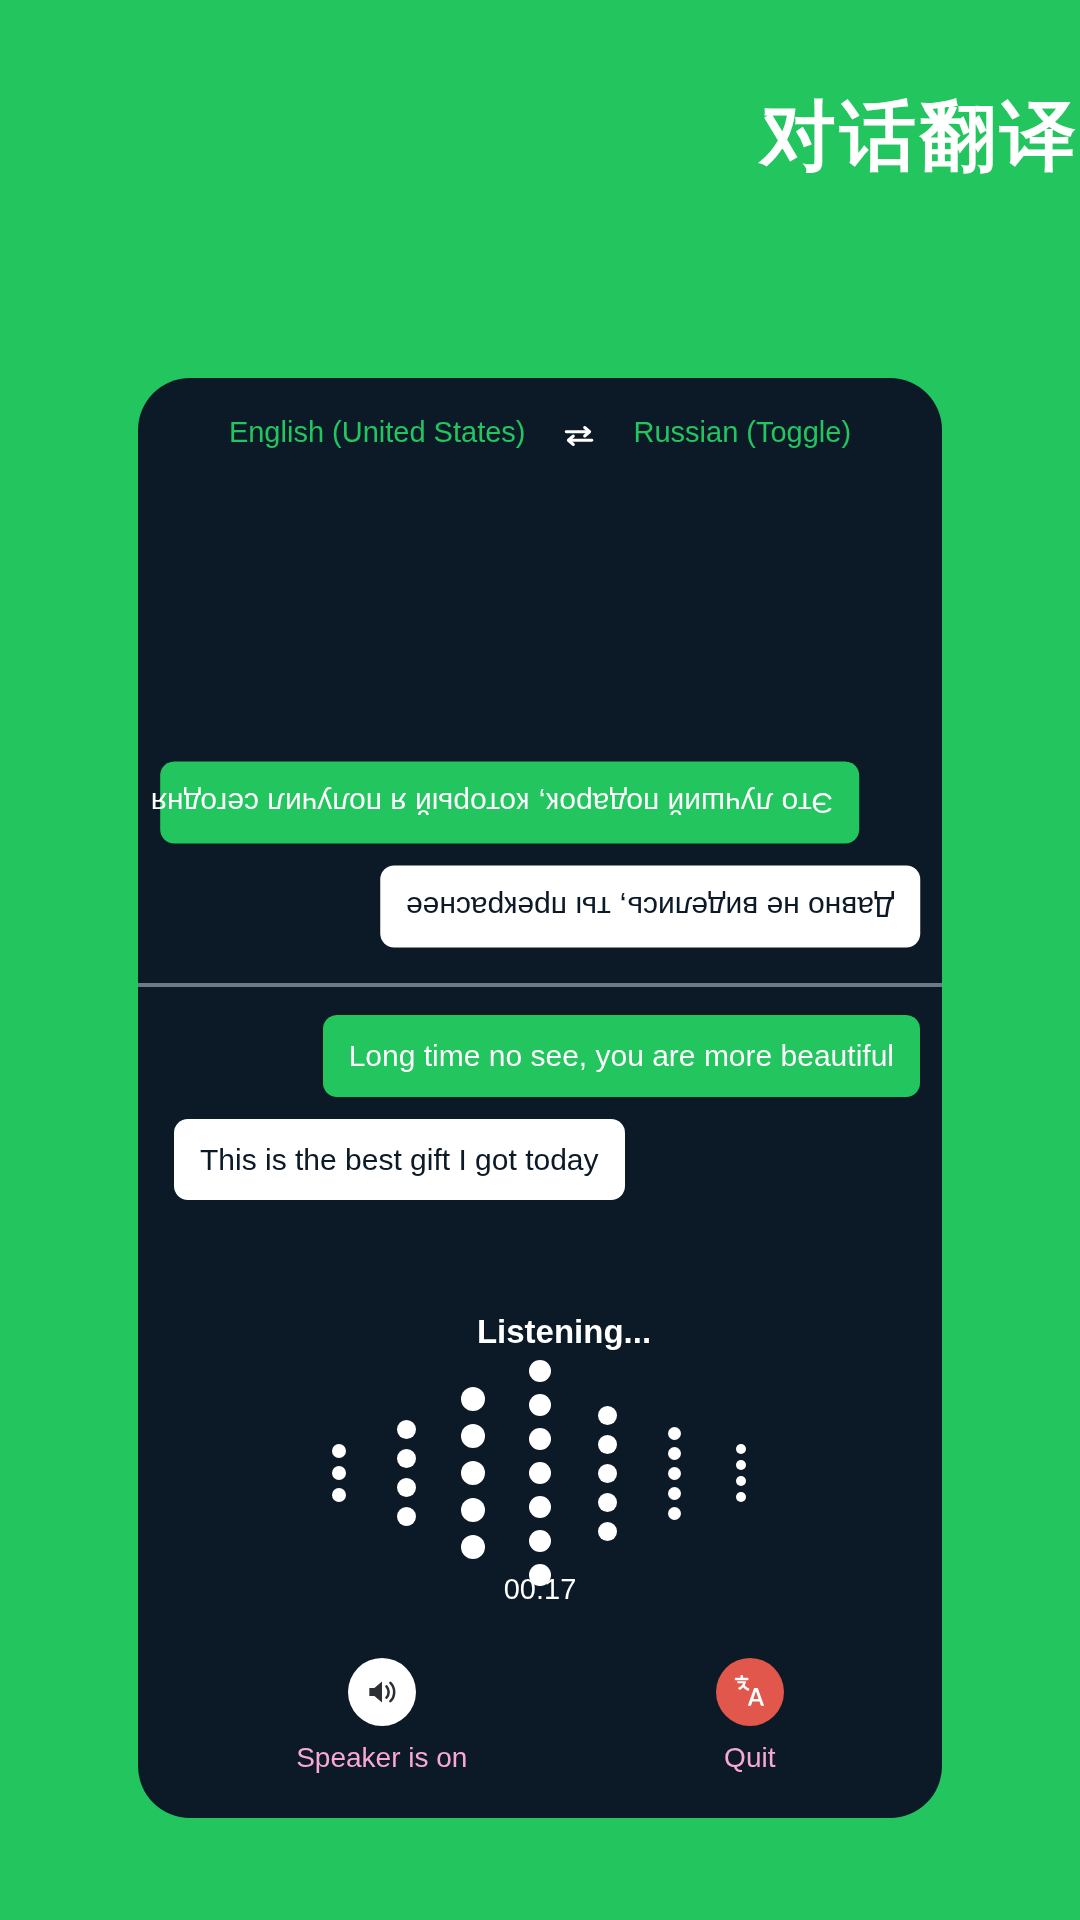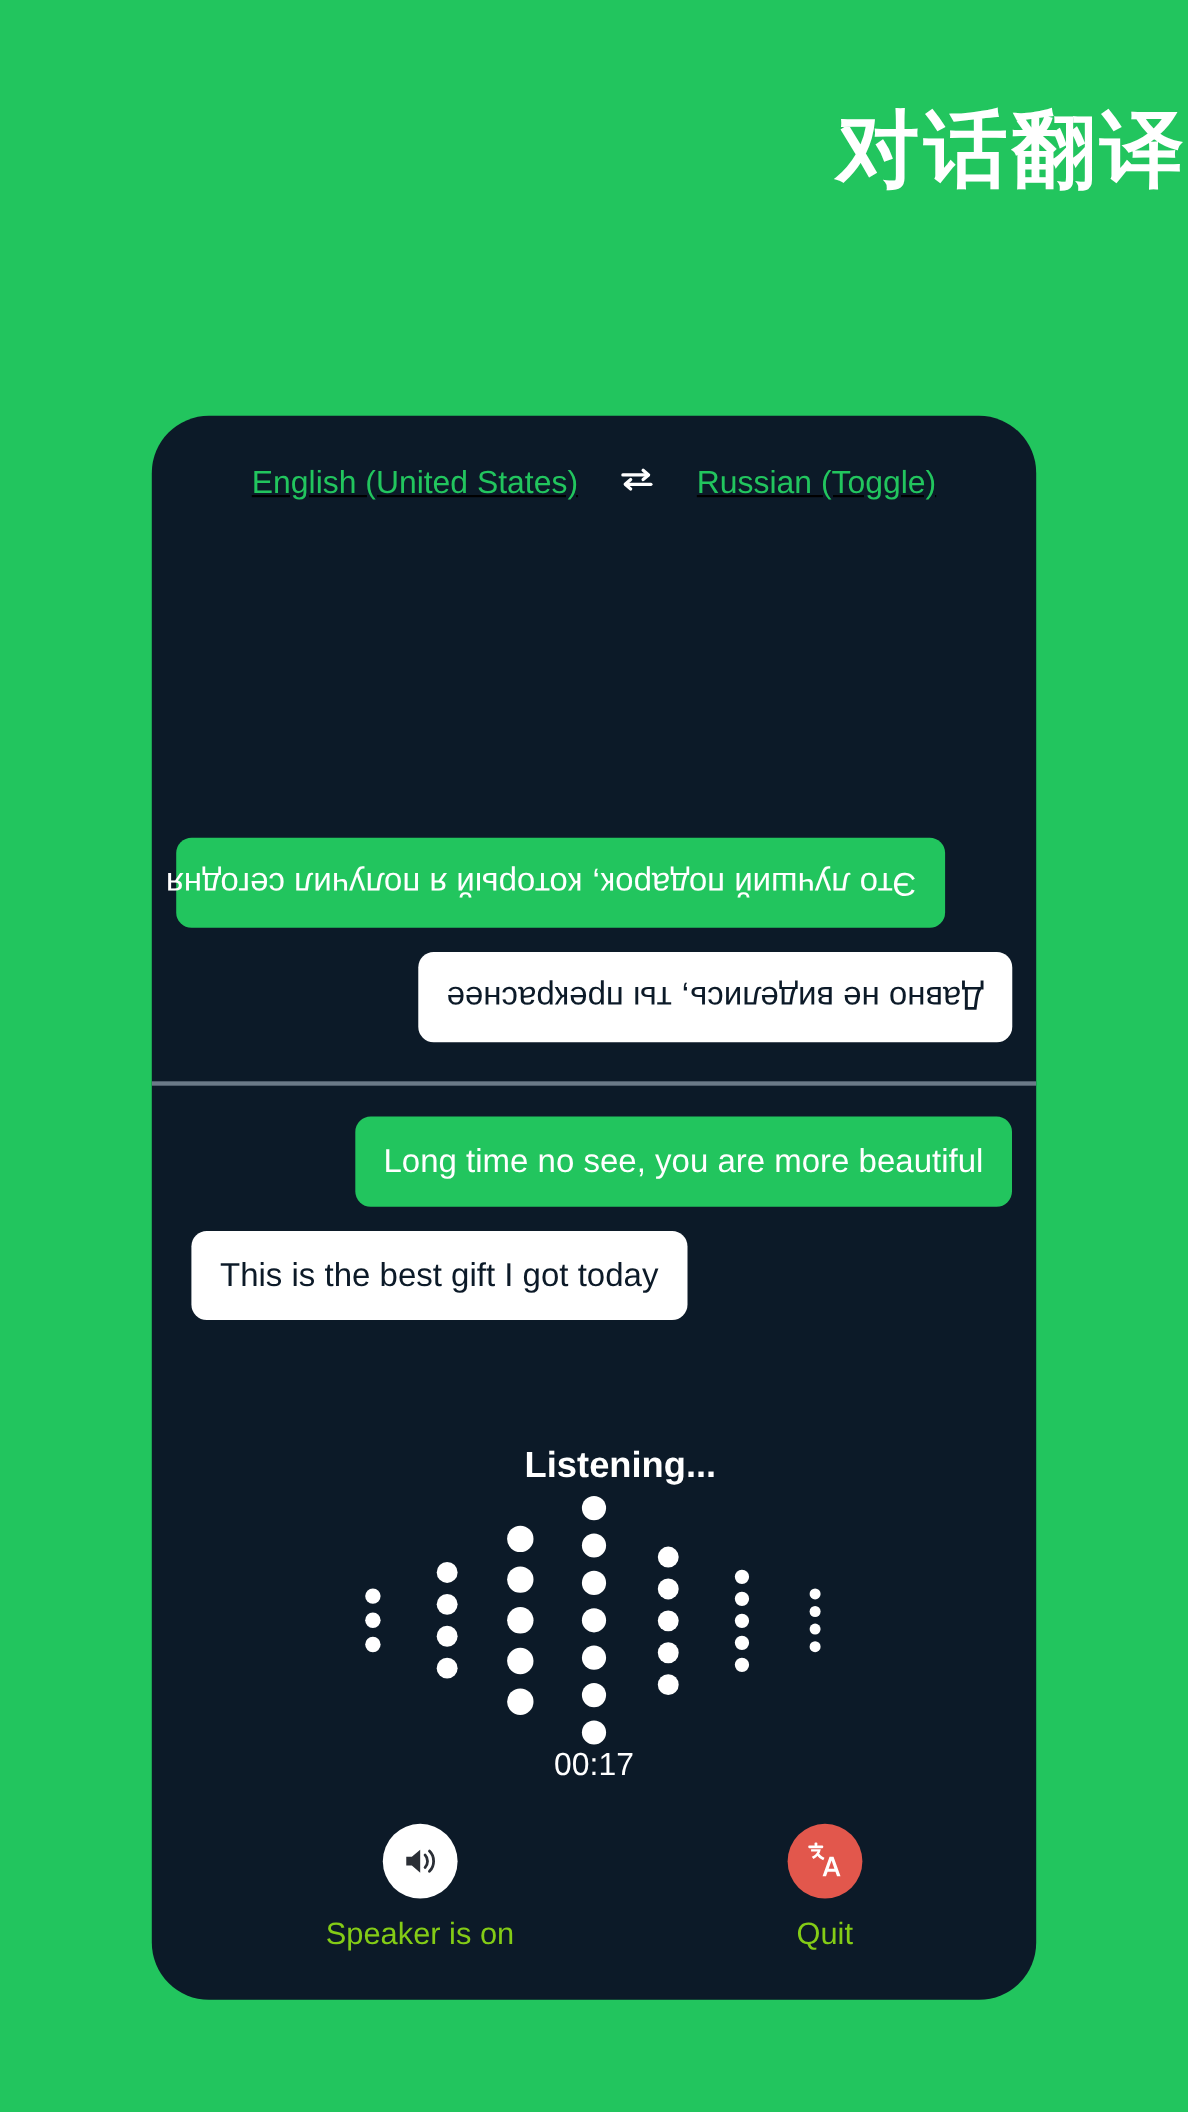--- a/index.html
+++ b/index.html
@@ -36,24 +36,23 @@
     background:#0c1a28;
     border-radius:52px;
     overflow:hidden;
   }
 
   
   .lang-bar {
     position:absolute;
     top:38px; left:0; width:804px;
     display:flex;
-    align-items:flex-end;
+    align-items:flex-start;
     justify-content:center;
     gap:34px;
-    text-decoration:underline;
   }
   .lang-label {
     color:#22c55e;
     font-size:29px;
     font-weight:400;
     white-space:nowrap;
   }
   .swap-icon {
     display:inline-flex;
     align-items:center;
@@ -135,21 +134,20 @@
     display:block;
   }
 
   .timer {
     position:absolute;
     top:1195px; left:0; width:804px;
     text-align:center;
     color:#ffffff;
     font-size:29px;
     font-weight:400;
-    margin-top:16px;
   }
 
   
   .controls {
     position:absolute;
     bottom:44px; left:0; width:804px;
     display:flex;
     justify-content:space-around;
     align-items:flex-start;
     padding:0 34px;
@@ -164,21 +162,21 @@
     width:68px; height:68px;
     border-radius:50%;
     display:flex;
     align-items:center;
     justify-content:center;
   }
   .ctrl-circle.white { background:#ffffff; }
   .ctrl-circle.red   { background:#e2574c; }
   .ctrl-circle svg { display:block; }
   .ctrl-label {
-    color:#84cc16;
+    color:#f9a8d4;
     font-size:28px;
     font-weight:400;
     white-space:nowrap;
   }
 </style>
 </head>
 <body>
 
 <div id="root">
 

